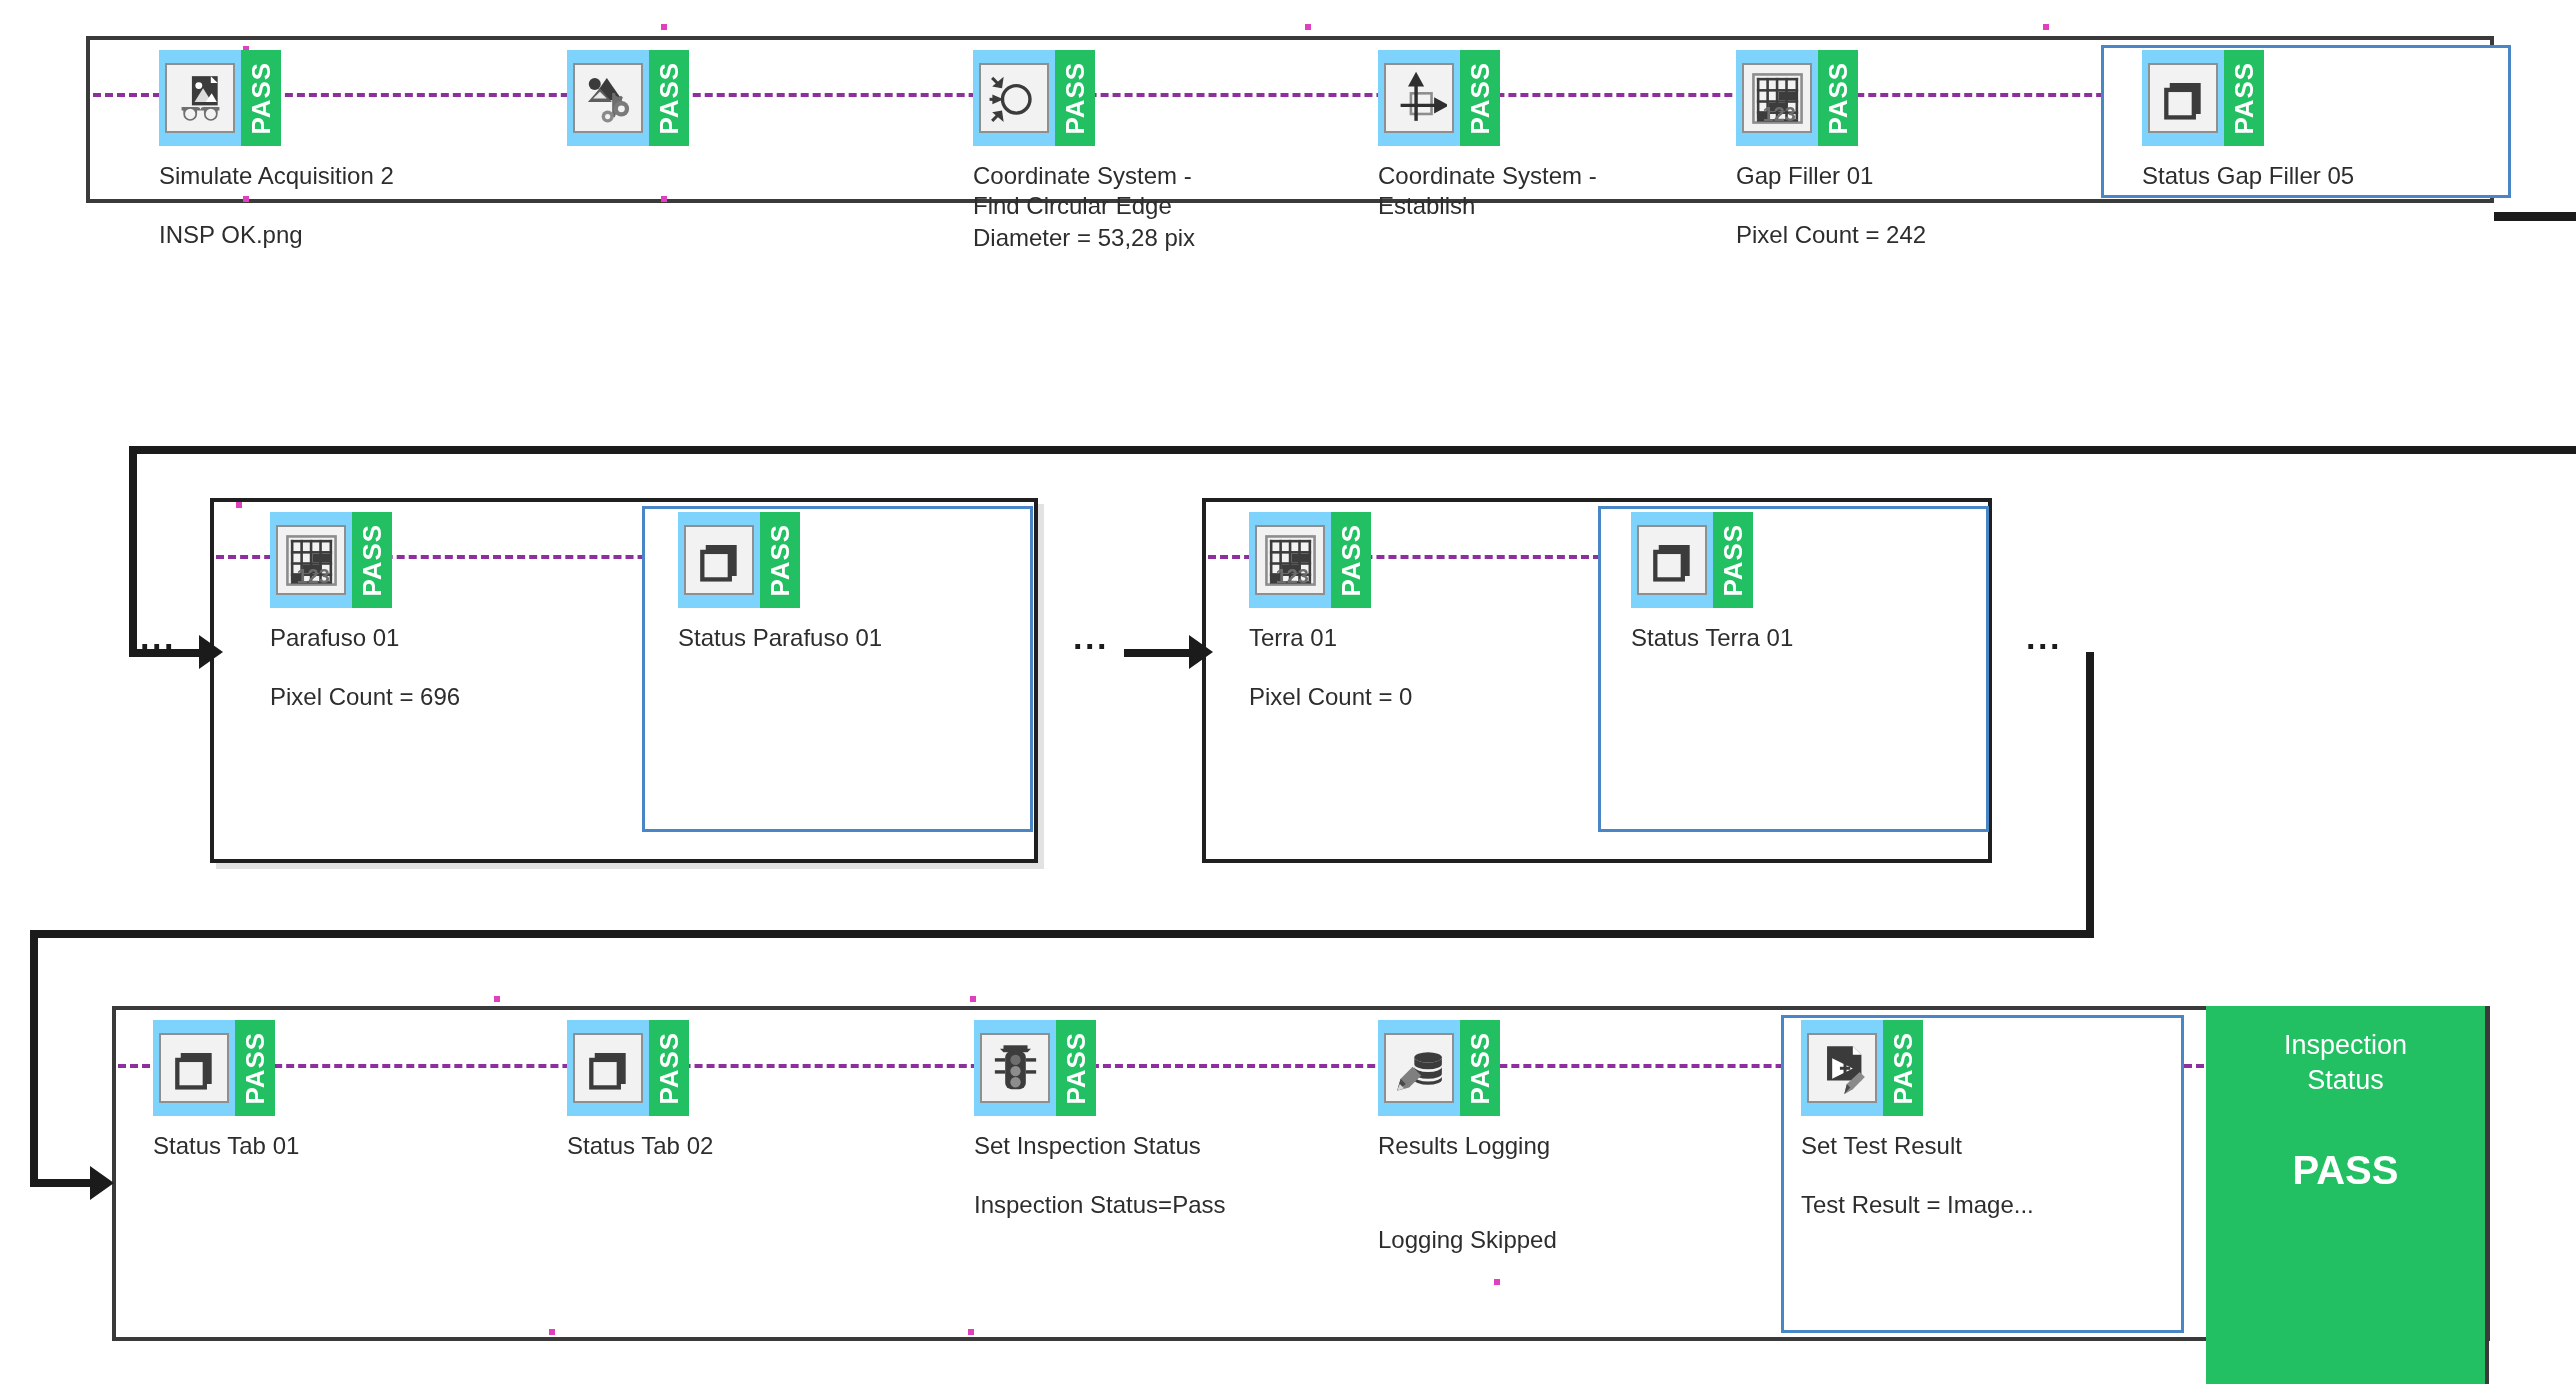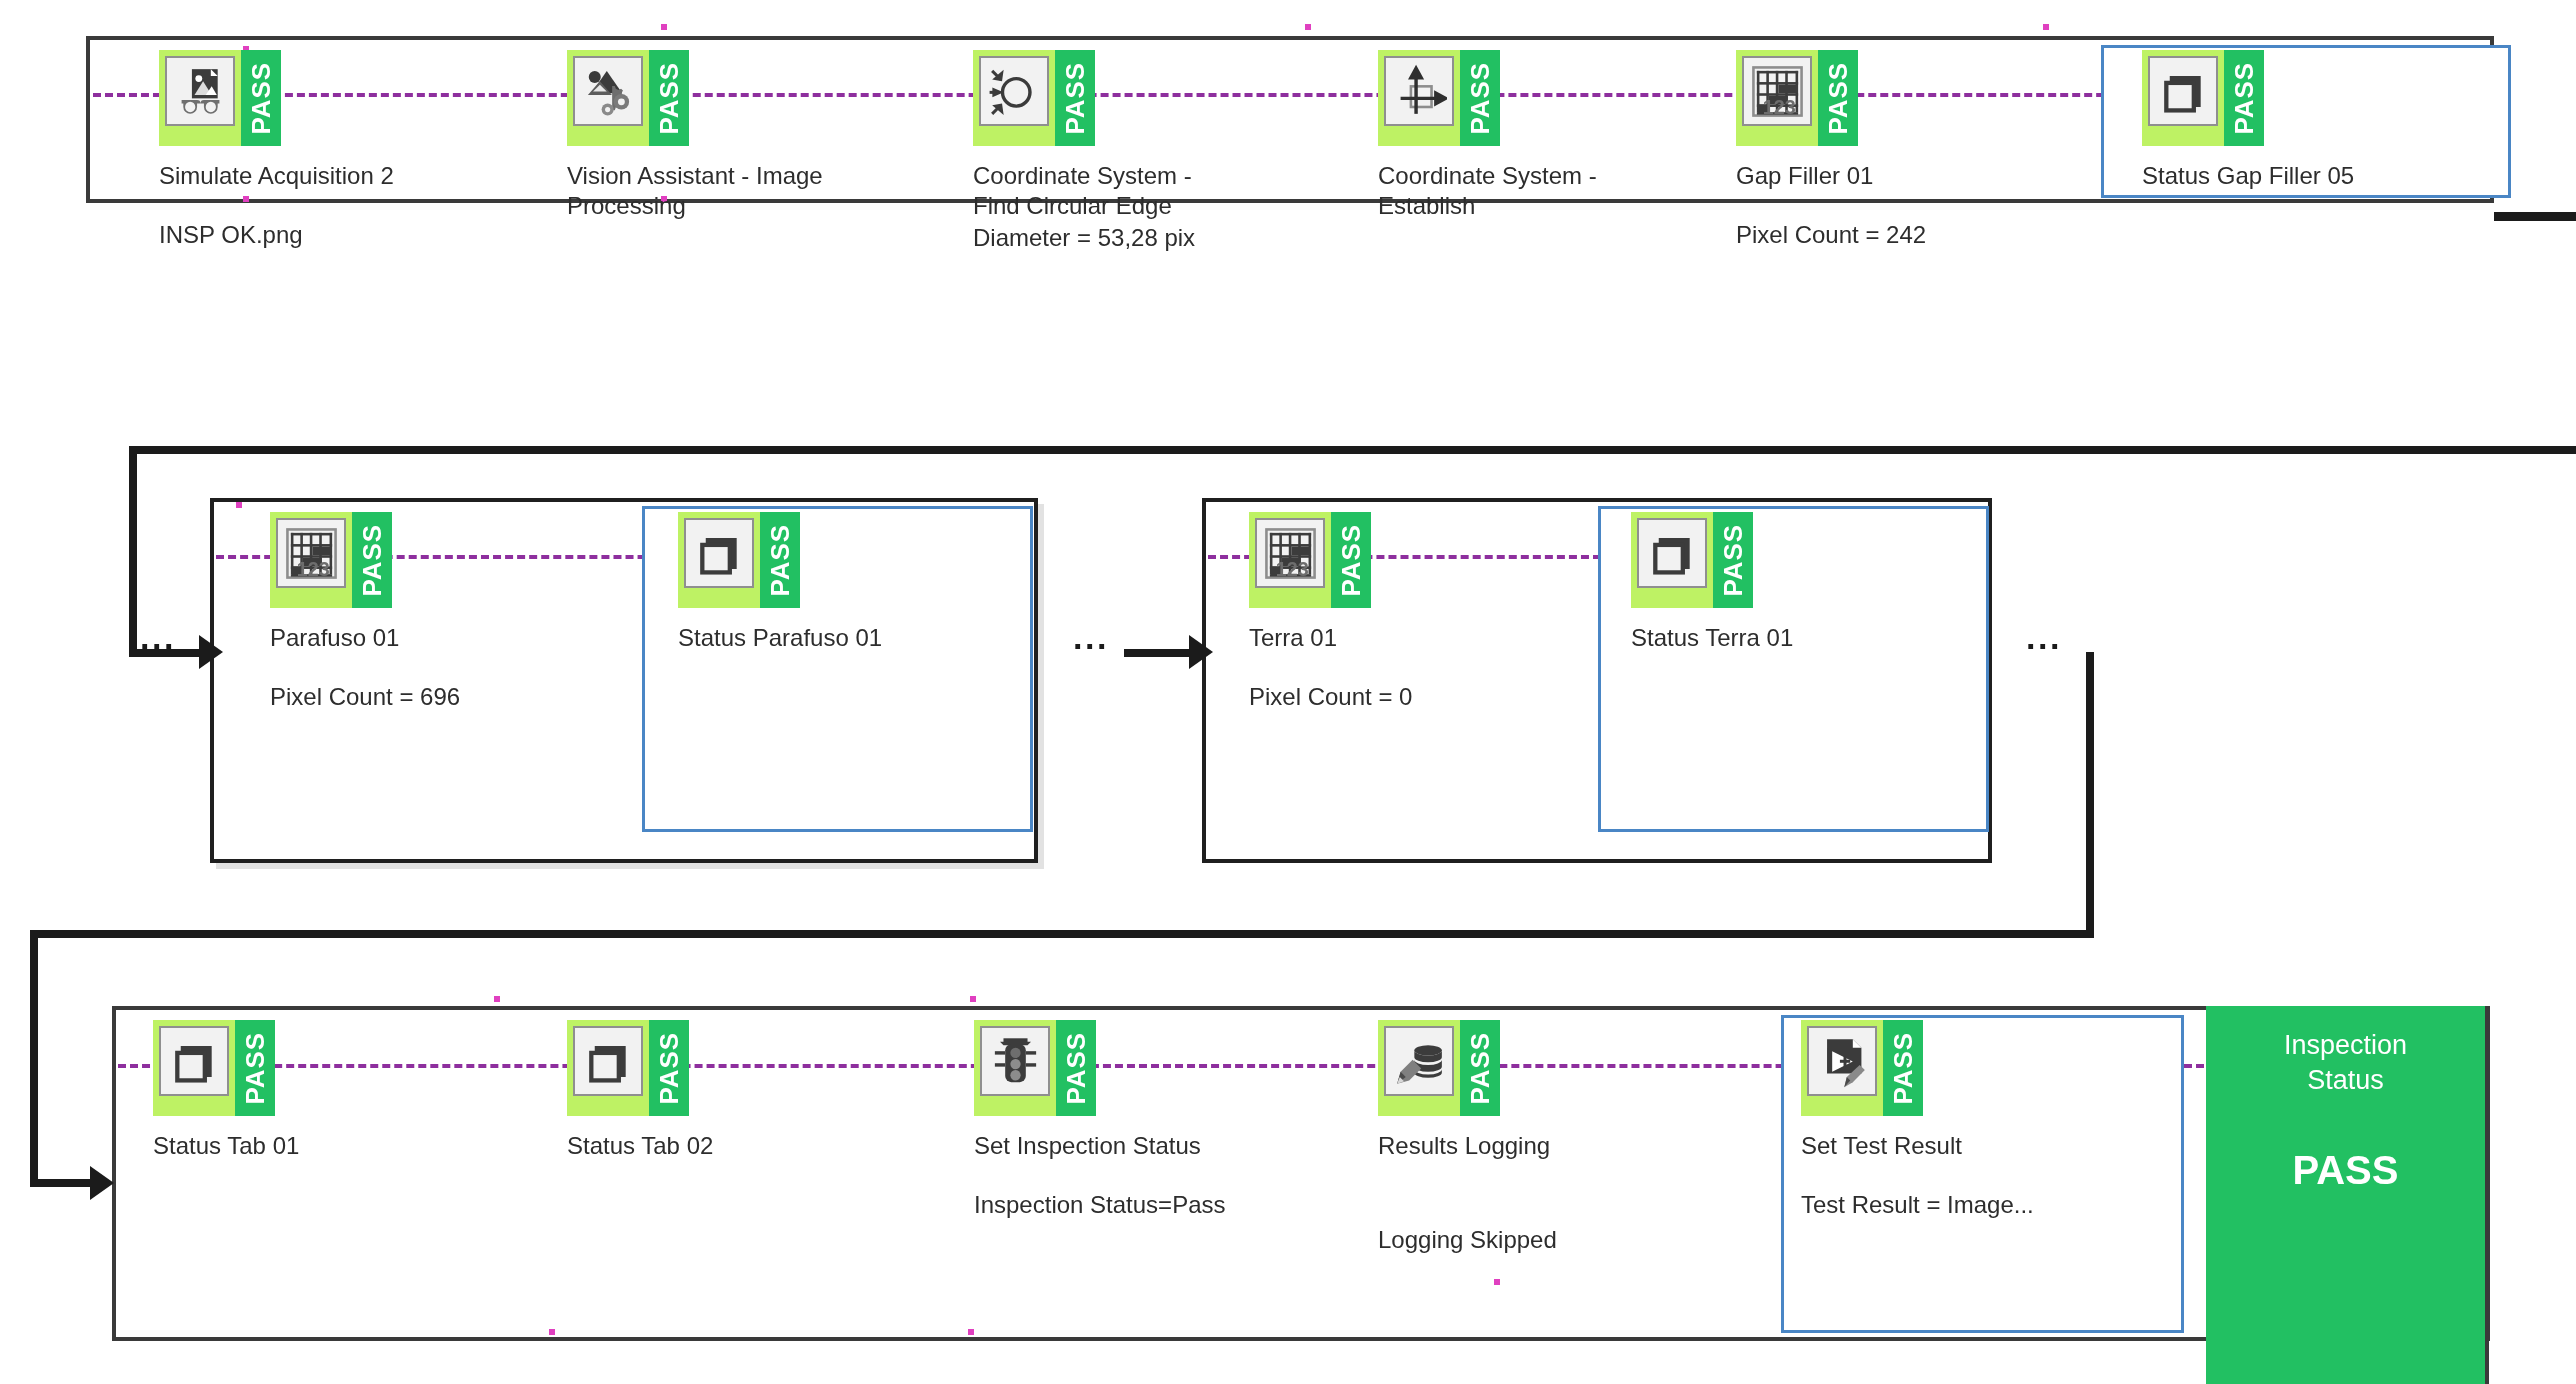--- a/index.html
+++ b/index.html
@@ -19,21 +19,21 @@
     left:0;right:0;z-index:1;
   }
 
   
   .step{position:absolute;z-index:3;}
   .step-icon-wrap{
     position:relative;display:flex;align-items:stretch;
     width:122px;height:96px;
   }
   .icon-green{
-    background:#bef264;display:flex;justify-content:center;
+    background:#7dd3fc;display:flex;align-items:center;justify-content:center;
     padding:6px;box-sizing:border-box;
   }
   .icon-box{
     width:70px;height:70px;background:#f2f2f2;border:2.6px solid #8f8f8f;
     box-sizing:border-box;display:flex;align-items:center;justify-content:center;
   }
   .pass-strip{
     background:#22c062;color:#ffffff;width:43px;
     display:flex;align-items:center;justify-content:center;
     font-size:26px;font-weight:bold;letter-spacing:0.9px;
@@ -132,22 +132,20 @@
             <circle cx="47" cy="44" r="4" fill="#f2f2f2"></circle>
             <circle cx="31" cy="53" r="7" fill="#8a8a8a"></circle>
             <circle cx="31" cy="53" r="3" fill="#f2f2f2"></circle>
           </svg>
         </div>
       </div>
       <div class="pass-strip">
         <span>PASS</span>
       </div>
     </div>
-    <div class="step-label">Vision Assistant - Image
-Processing</div>
     <div class="step-detail"></div>
   </div>
 
   <div class="step" style="left:973px;top:50px;">
     <div class="step-icon-wrap">
       <div class="icon-green">
         <div class="icon-box">
           <svg class="gl" width="55" height="55" viewBox="0 0 64 64">
             <circle cx="34" cy="33" r="16" fill="none" stroke="#3b3b3b" stroke-width="4"></circle>
             <g stroke="#3b3b3b" stroke-width="3.5" fill="#3b3b3b">

